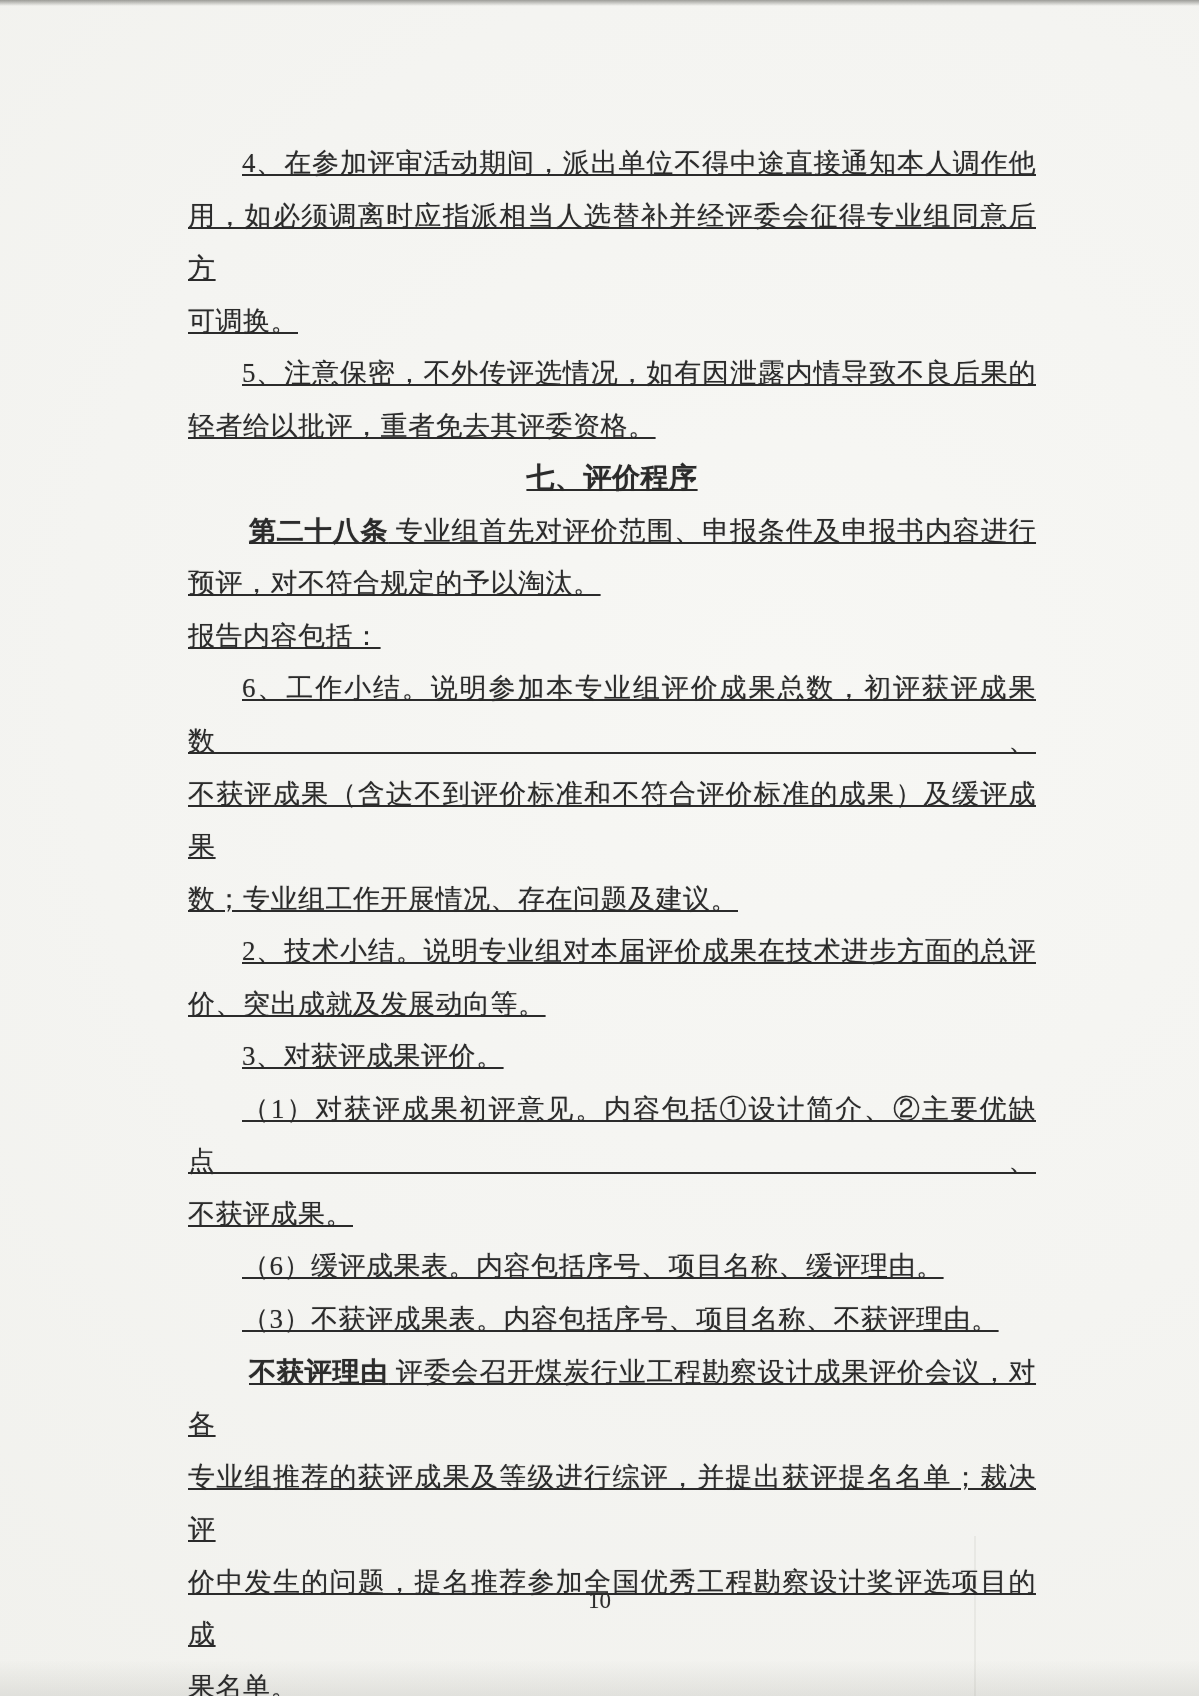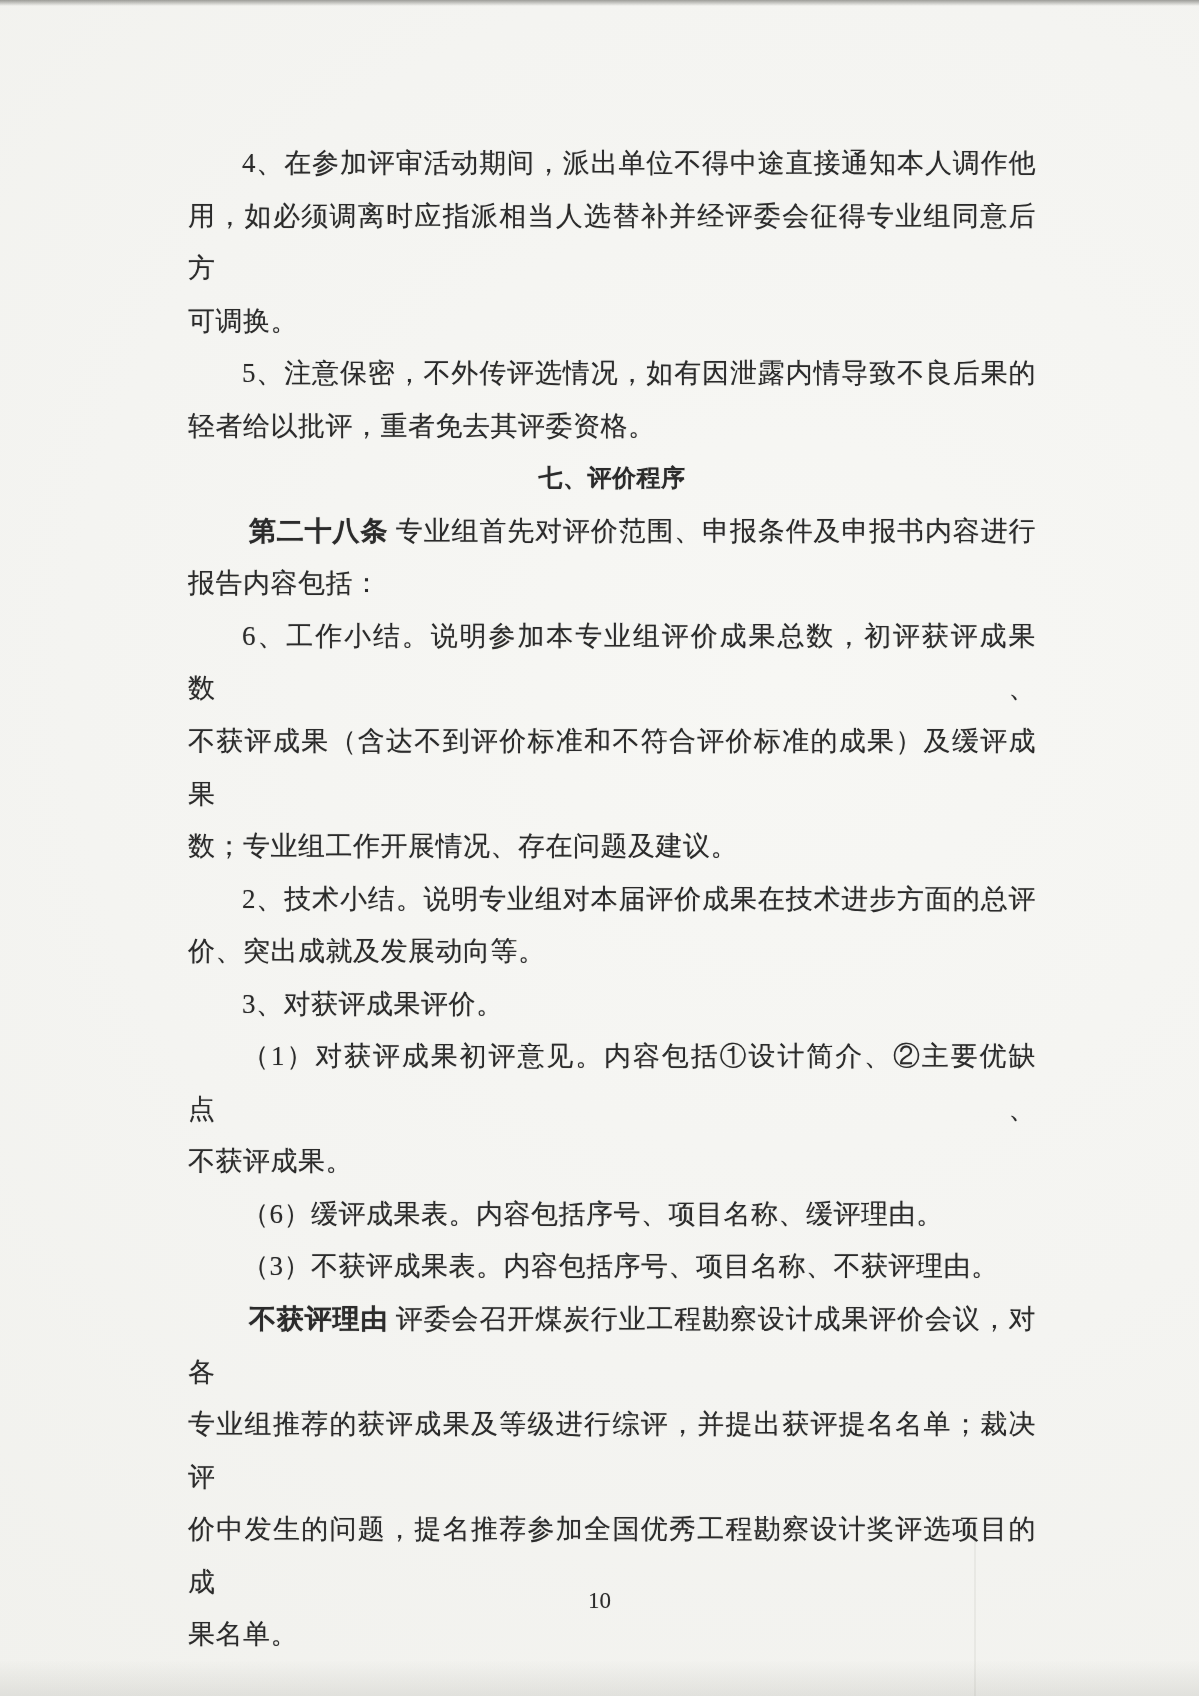--- a/index.html
+++ b/index.html
@@ -35,32 +35,33 @@
     position: absolute;
     left: 188px;
     top: 137px;
     width: 848px;
     font-size: 27px;
     line-height: 52.55px;
     letter-spacing: 0.5px;
   }
   .line, .heading {
     text-shadow: 0 0 1px rgba(43,43,43,0.38);
+    text-decoration: underline;
   }
   .line.indent { text-indent: 54px; }
   .line.fill {
     text-align: justify;
     text-align-last: justify;
   }
   .seg-bold { font-weight: bold; text-shadow: 0 0 1px rgba(30,30,30,0.55); margin-left: 7px; }
 
   .heading {
     text-align: center;
     font-weight: bold;
-    font-size: 24px;
+    font-size: 28px;
   }
 
   .pagenum {
     position: absolute;
     top: 1586px;
     left: 0;
     width: 100%;
     text-align: center;
     font-size: 23px;
     line-height: 30px;
@@ -77,20 +78,21 @@
   <div class="band-bottom"></div>
 
   <main class="doc">
       <div class="line indent fill"><span class="seg">4、在参加评审活动期间，派出单位不得中途直接通知本人调作他</span></div>
       <div class="line fill"><span class="seg">用，如必须调离时应指派相当人选替补并经评委会征得专业组同意后方</span></div>
       <div class="line"><span class="seg">可调换。</span></div>
       <div class="line indent fill"><span class="seg">5、注意保密，不外传评选情况，如有因泄露内情导致不良后果的</span></div>
       <div class="line"><span class="seg">轻者给以批评，重者免去其评委资格。</span></div>
       <div class="heading">七、评价程序</div>
       <div class="line indent fill"><span class="seg seg-bold">第二十八条</span><span class="seg"> 专业组首先对评价范围、申报条件及申报书内容进行</span></div>
+      <div class="line"><span class="seg">预评，对不符合规定的予以淘汰。</span></div>
       <div class="line"><span class="seg">报告内容包括：</span></div>
       <div class="line indent fill"><span class="seg">6、工作小结。说明参加本专业组评价成果总数，初评获评成果数、</span></div>
       <div class="line fill"><span class="seg">不获评成果（含达不到评价标准和不符合评价标准的成果）及缓评成果</span></div>
       <div class="line"><span class="seg">数；专业组工作开展情况、存在问题及建议。</span></div>
       <div class="line indent fill"><span class="seg">2、技术小结。说明专业组对本届评价成果在技术进步方面的总评</span></div>
       <div class="line"><span class="seg">价、突出成就及发展动向等。</span></div>
       <div class="line indent"><span class="seg">3、对获评成果评价。</span></div>
       <div class="line indent fill"><span class="seg">（1）对获评成果初评意见。内容包括①设计简介、②主要优缺点、</span></div>
       <div class="line"><span class="seg">不获评成果。</span></div>
       <div class="line indent"><span class="seg">（6）缓评成果表。内容包括序号、项目名称、缓评理由。</span></div>

